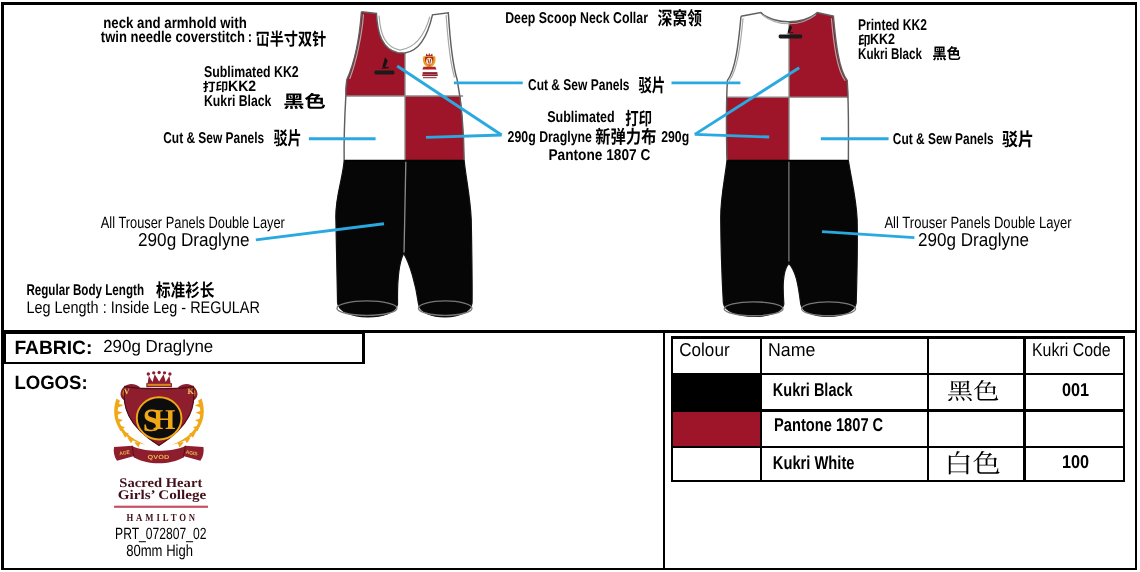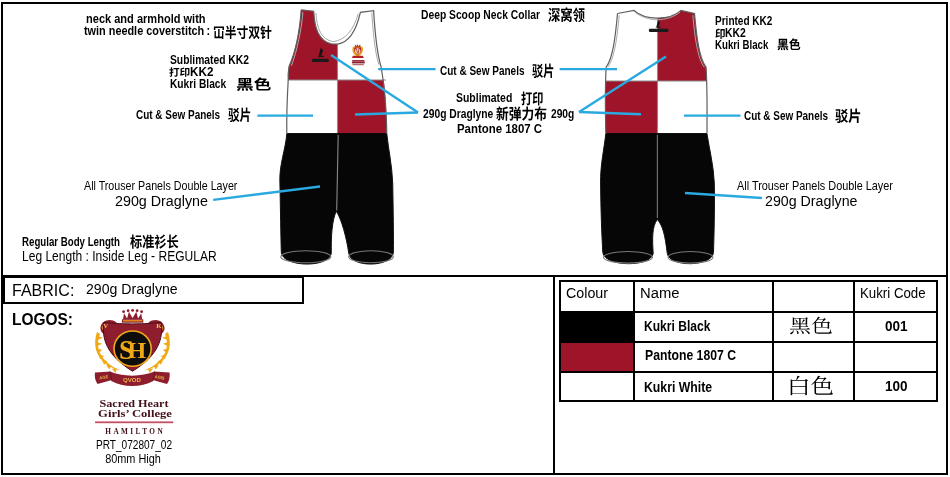--- a/index.html
+++ b/index.html
@@ -242,21 +242,21 @@
     <use href="#b9ed1"></use>
     <use href="#b8272" x="1000"></use>
   </svg>
 <div class="t" style="left: 744px; top: 108.5px; font-size: 13px; font-weight: bold; transform: scaleX(0.7649);">Cut &amp; Sew Panels</div>
 <svg class="cj" preserveAspectRatio="none" style="left:834.7px;top:107.8px;width:26.5px;height:15.5px" viewBox="0 0 2000 1000" fill="#000">
     <use href="#b9a73"></use>
     <use href="#b7247" x="1000"></use>
   </svg>
 <div class="t" style="left: 736.8px; top: 178.8px; font-size: 13.5px; transform: scaleX(0.8057);">All Trouser Panels Double Layer</div>
 <div class="t" style="left: 764.8px; top: 192.6px; font-size: 15.5px; transform: scaleX(0.9174);">290g Draglyne</div>
-<div class="t" style="left: 12px; top: 282.7px; font-size: 16px; font-weight: normal; transform: scaleX(1.0017);">FABRIC:</div>
+<div class="t" style="left: 12px; top: 282.7px; font-size: 16px; font-weight: bold; transform: scaleX(1.0017);">FABRIC:</div>
 <div class="t" style="left: 86.4px; top: 281.5px; font-size: 14.5px; transform: scaleX(0.9721);">290g Draglyne</div>
 <div class="t" style="left: 12px; top: 311.7px; font-size: 16px; font-weight: bold; transform: scaleX(0.9666);">LOGOS:</div>
 <div class="t ctr" style="left: 43.5px; top: 398.1px; width: 180px; text-align: center; font-size: 11px; font-weight: bold; font-family: &quot;Liberation Serif&quot;, serif; color: rgb(66, 16, 24); transform: scaleX(1.107);">Sacred Heart</div>
 <div class="t ctr" style="left: 44.5px; top: 407.5px; width: 180px; text-align: center; font-size: 11px; font-weight: bold; font-family: &quot;Liberation Serif&quot;, serif; color: rgb(66, 16, 24); transform: scaleX(1.1502);">Girls’ College</div>
 <div class="t ctr" style="left: 44px; top: 426.5px; width: 180px; text-align: center; font-size: 9px; font-weight: bold; font-family: &quot;Liberation Serif&quot;, serif; color: rgb(66, 16, 24); letter-spacing: 3px; text-indent: 3px; transform: scaleX(0.8066);">HAMILTON</div>
 <div class="t ctr" style="left: 44.1px; top: 438.4px; width: 180px; text-align: center; font-size: 13.5px; transform: scaleX(0.7482);">PRT_072807_02</div>
 <div class="t ctr" style="left: 43.2px; top: 452.2px; width: 180px; text-align: center; font-size: 13.5px; transform: scaleX(0.8069);">80mm High</div>
 <div class="t" style="left: 566.2px; top: 285.1px; font-size: 15.5px; transform: scaleX(0.9196);">Colour</div>
 <div class="t" style="left: 640.2px; top: 285.1px; font-size: 15.5px; transform: scaleX(0.955);">Name</div>
 <div class="t" style="left: 859.8px; top: 285.1px; font-size: 15.5px; transform: scaleX(0.8554);">Kukri Code</div>

